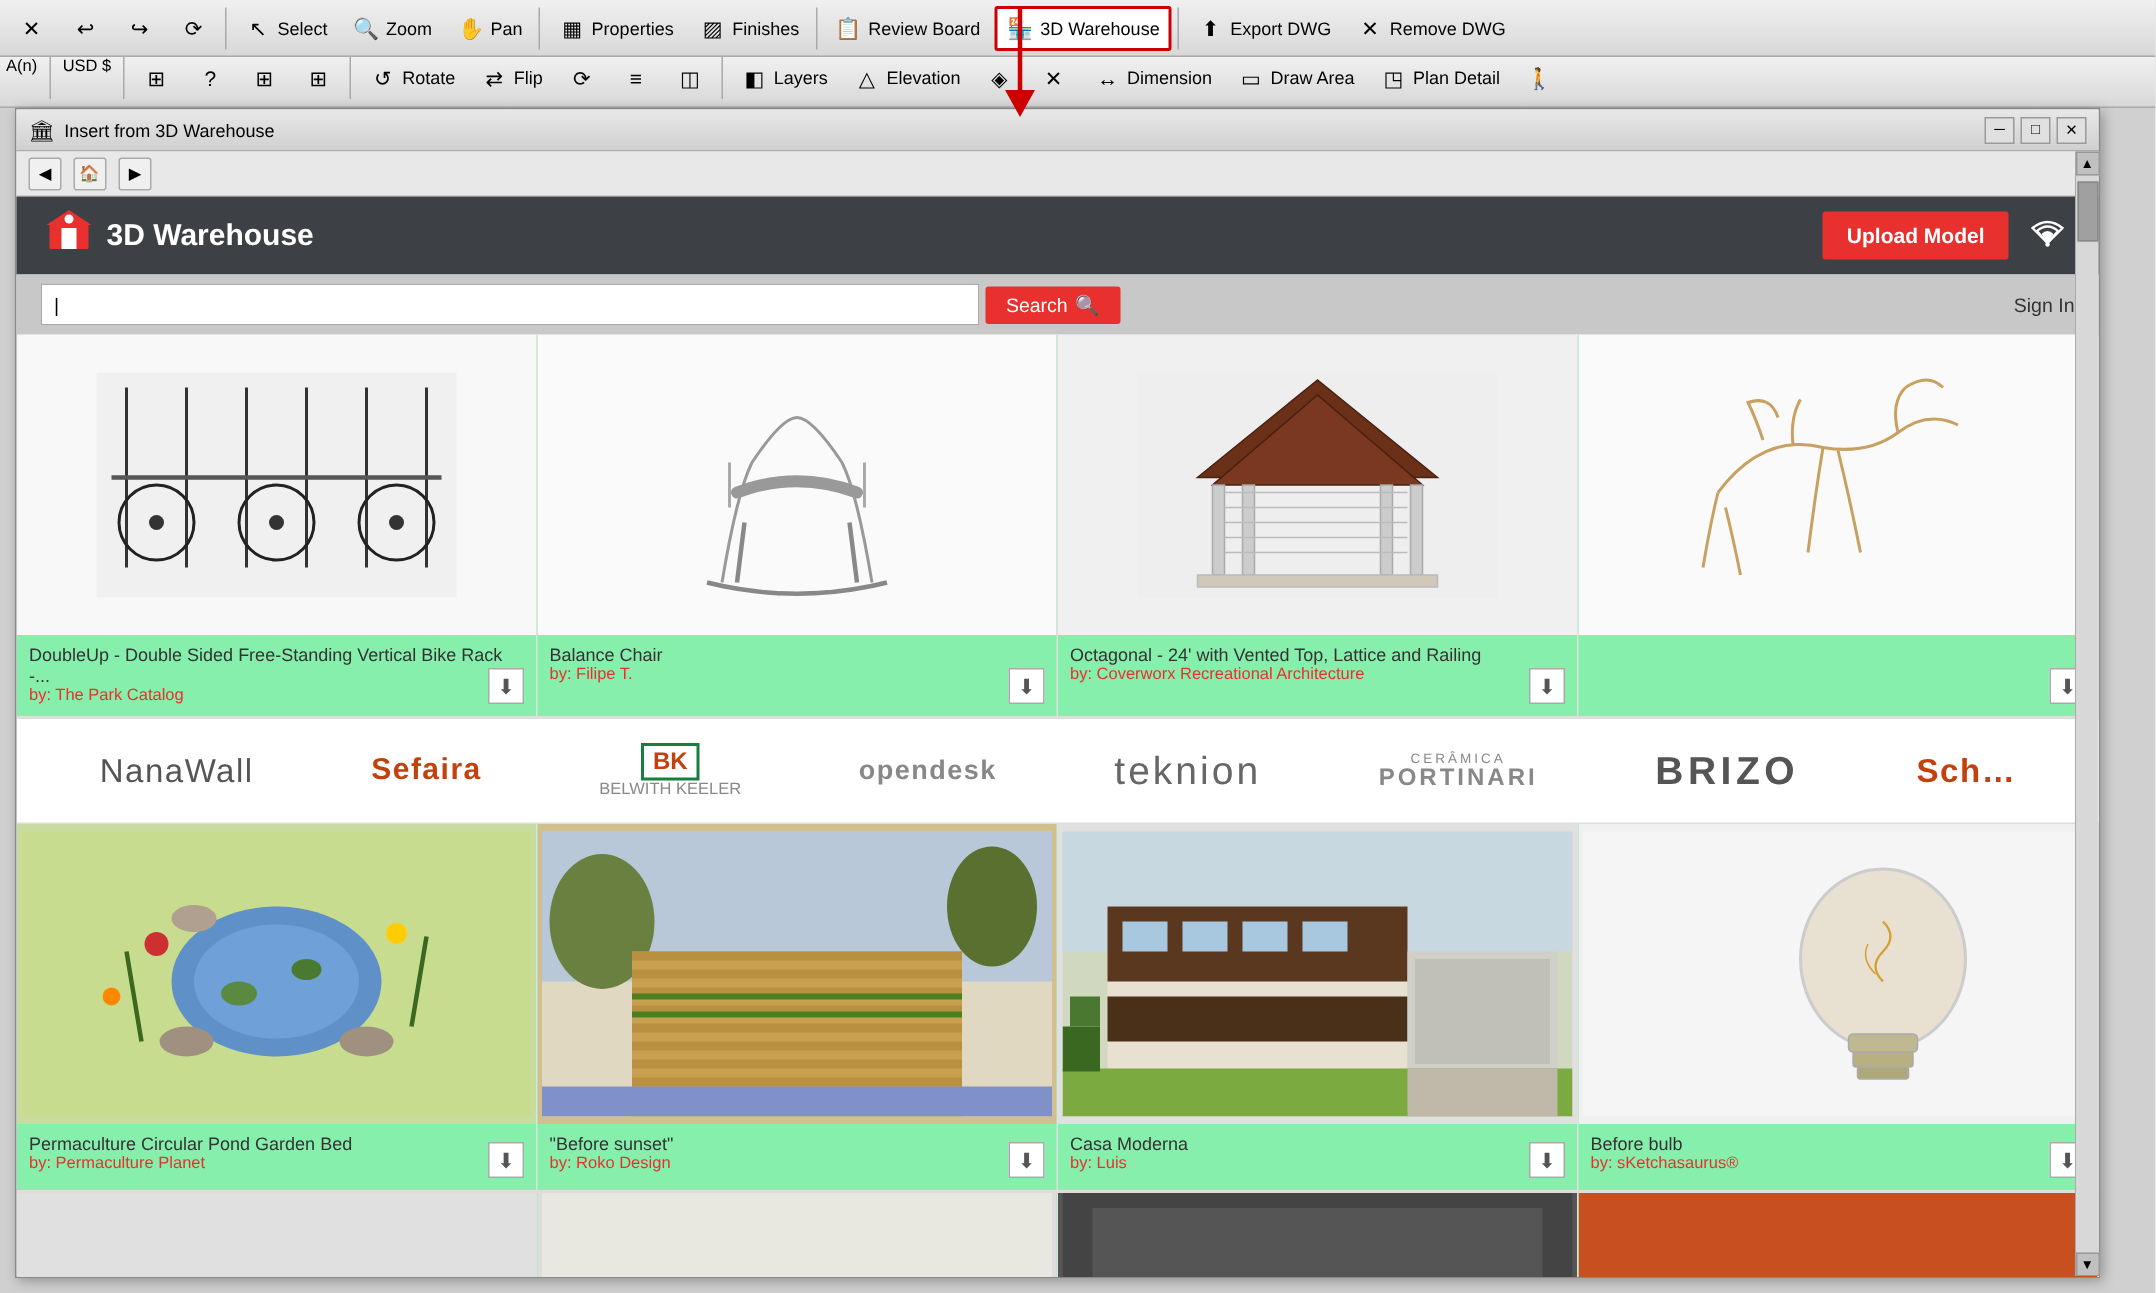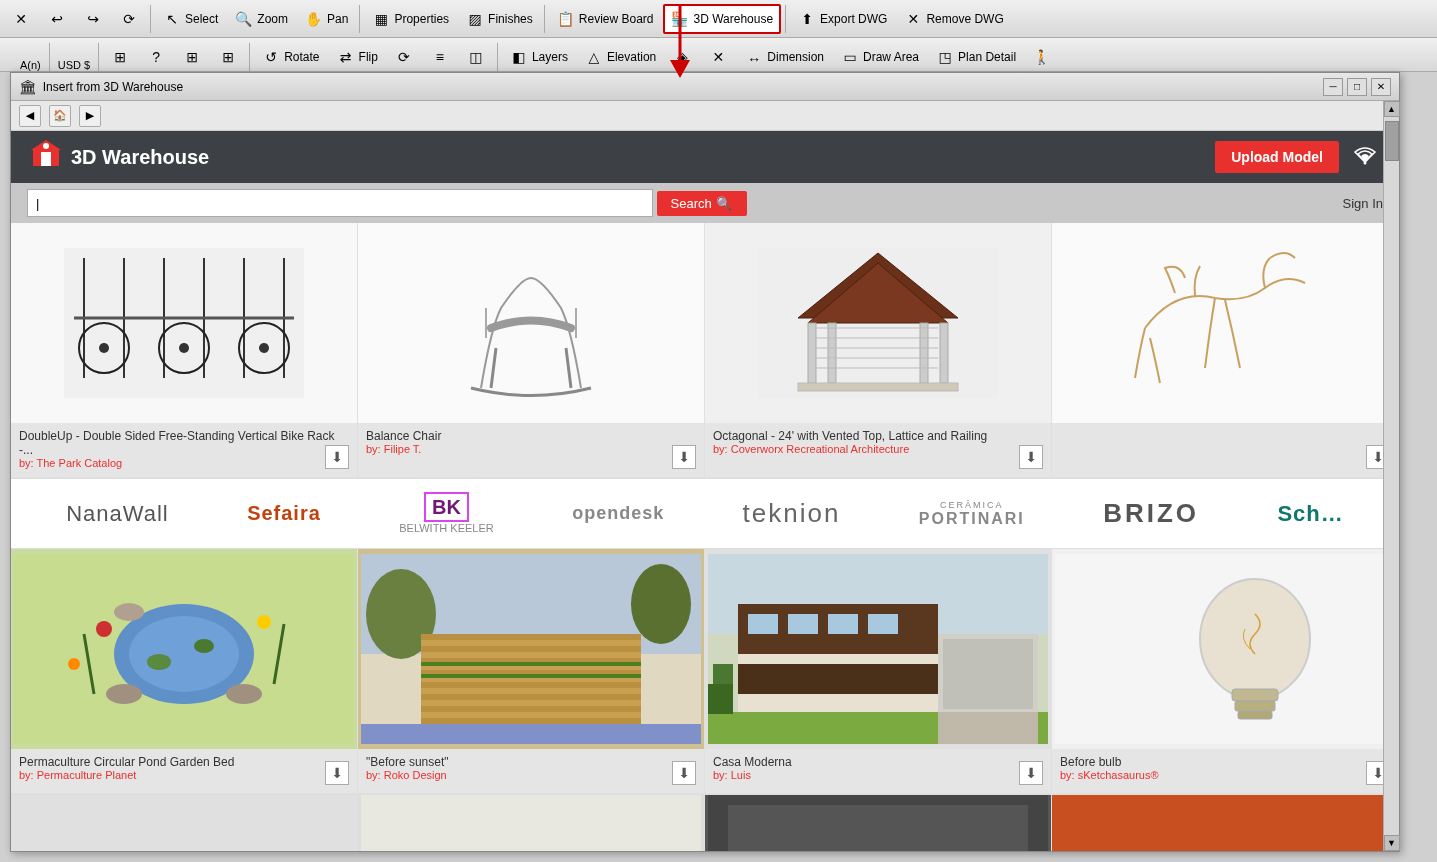--- a/index.html
+++ b/index.html
@@ -16,23 +16,23 @@
       padding: 3px 6px; cursor: pointer; border: 1px solid transparent;
       border-radius: 2px; font-size: 12px; background: transparent;
       white-space: nowrap;
     }
     .tb-btn.active { border: 2px solid #cc0000; background: #fff; }
     .tb-icon { width: 20px; height: 20px; display: inline-flex; align-items: center; justify-content: center; font-size: 14px; }
     .tb-sep { width: 1px; height: 28px; background: #aaa; margin: 0 2px; }
 
     
     #toolbar2 {
-      display: flex; align-items: flex-end; height: 34px;
+      display: flex; align-items: flex-start; height: 34px;
       background: linear-gradient(to bottom, #f0f0f0, #d8d8d8);
-      border-bottom: 1px solid #aaa; padding: 0 20px; gap: 2px;
+      border-bottom: 1px solid #aaa; padding: 0 4px; gap: 2px;
     }
 
     
     #window {
       position: absolute; top: 72px; left: 10px;
       width: 1390px; height: 780px;
       background: #fff; border: 1px solid #888;
       box-shadow: 2px 2px 8px rgba(0,0,0,0.3);
       display: flex; flex-direction: column;
     }
@@ -87,21 +87,21 @@
       flex: 1; overflow-y: auto; background: #fff;
     }
 
     
     .model-grid {
       display: grid; grid-template-columns: repeat(4, 1fr);
       gap: 0; border-bottom: 1px solid #ddd;
     }
     .model-card {
       border-right: 1px solid #e0e0e0; border-bottom: 1px solid #e0e0e0;
-      position: relative; background: #e5e5e5; overflow: hidden;
+      position: relative; background: #86efac; overflow: hidden;
     }
     .model-thumb {
       width: 100%; height: 200px; background: #f5f5f5;
       display: flex; align-items: center; justify-content: center;
       overflow: hidden;
     }
     .model-info { padding: 6px 8px 8px 8px; min-height: 44px; }
     .model-name { font-size: 12px; color: #333; font-weight: normal; }
     .model-author { font-size: 11px; color: #e8312e; }
     .model-dl {
@@ -427,31 +427,31 @@
         </div>
         <button class="model-dl">⬇</button>
       </div>
 
     </div>
 
     <div class="brands-row">
       <span class="brand-logo" style="font-size:22px; font-weight:300; color:#555;">NanaWall</span>
       <span class="brand-logo" style="font-size:20px; color:#c2410c;text-align:center;">Sefaira</span>
       <div style="display:flex; flex-direction:column; align-items:center; line-height:1.1;">
-        <span style="font-size:20px; color:#701a75; font-weight:600; border: 2px solid #d946ef; padding: 2px 6px;">BK</span>
+        <span style="font-size:16px; color:#c2410c; font-weight:600; border: 2px solid #15803d; padding: 2px 6px;">BK</span>
         <span style="font-size:11px; color:#888;">BELWITH KEELER</span>
       </div>
       <span class="brand-logo" style="font-size:18px; color:#888;">opendesk</span>
       <span class="brand-logo" style="font-size:26px; font-weight:400; color:#666; letter-spacing:2px;">teknion</span>
       <div style="text-align:center;">
         <div style="font-size:9px; color:#888; letter-spacing:2px;">CERÂMICA</div>
         <div style="font-size:16px; color:#888; font-weight:600; letter-spacing:2px;">PORTINARI</div>
       </div>
       <span class="brand-logo" style="font-size:26px; font-weight:700; color:#555; letter-spacing:3px;">BRIZO</span>
-      <span class="brand-logo" style="font-size:22px; color:#0f766e;">Sch…</span>
+      <span class="brand-logo" style="font-size:22px; color:#c2410c;">Sch…</span>
     </div>
 
     <div class="model-grid">
 
       <div class="model-card">
         <div class="model-thumb" style="background:#c8dca0;">
           <svg width="340" height="190" viewBox="0 0 340 190">
 
             <rect x="0" y="0" width="340" height="190" fill="#c8dc90"></rect>
 

